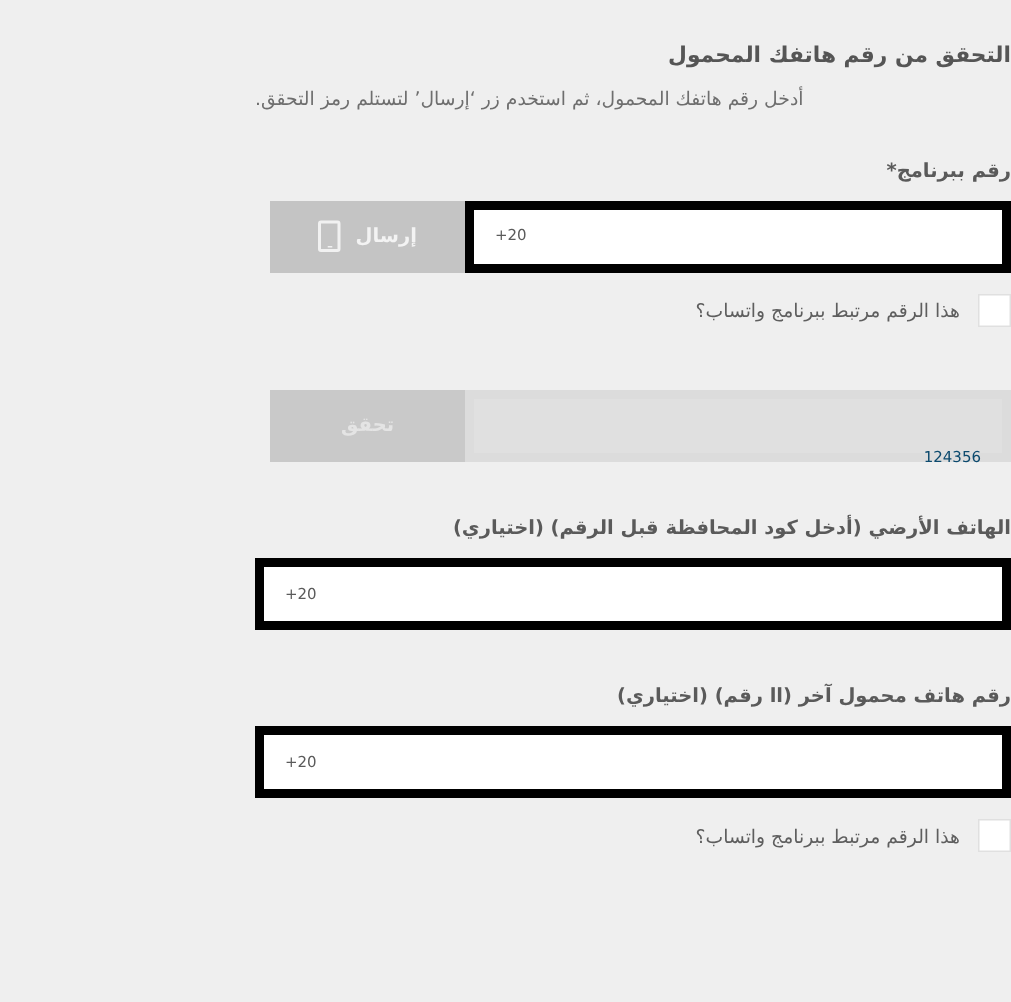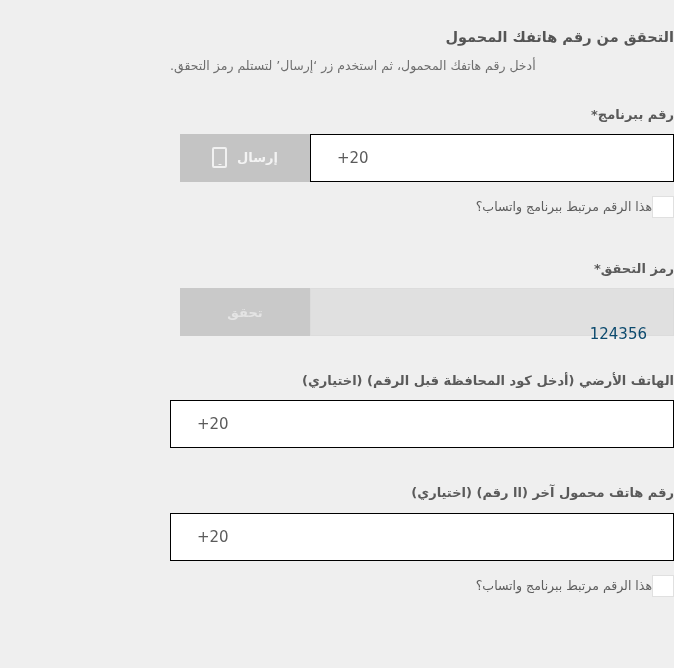--- a/index.html
+++ b/index.html
@@ -54,27 +54,27 @@
   }
   .input-row {
     display: flex;
     flex-direction: row;
     align-items: stretch;
     margin-bottom: 14px;
   }
   .text-input {
     flex: 1 1 auto;
     height: 48px;
-    border: 1px solid #000000;
+    border: 6px solid #000000;
     background: #ffffff;
     box-sizing: border-box;
     display: flex;
     align-items: center;
-    padding: 0 26px;
-    font-size: 15px;
+    padding: 0 14px;
+    font-size: 10px;
     color: #5b5b5b;
     text-align: left;
     direction: ltr;
   }
   .text-input.disabled {
     background: #e0e0e0;
     border-color: #dcdcdc;
     color: #b4b4b4;
     justify-content: flex-end;
     direction: ltr;
@@ -122,20 +122,21 @@
     bottom: 1px;
     width: 3px;
     height: 1px;
     background: #f1f1f1;
   }
   .checkbox-row {
     display: flex;
     flex-direction: row;
     align-items: center;
     justify-content: flex-start;
+    gap: 12px;
     margin: 14px 0 30px 0;
   }
   .checkbox-box {
     width: 22px;
     height: 22px;
     background: #ffffff;
     border: 1px solid #e0e0e0;
     box-sizing: border-box;
     flex: 0 0 auto;
     order: 0;
@@ -172,21 +173,20 @@
       </button>
     </div>
 
     <div class="checkbox-row">
       <span class="checkbox-box"></span>
       <span class="checkbox-label">هذا الرقم مرتبط ببرنامج واتساب؟</span>
     </div>
 
     <div class="spacer-md"></div>
 
-    <div class="field-label">رمز التحقق*</div>
     <div class="input-row">
       <div class="text-input disabled">
         <span class="ph">124356</span>
       </div>
       <button class="side-button verify">
         <span>تحقق</span>
       </button>
     </div>
 
     <div class="spacer-lg"></div>

